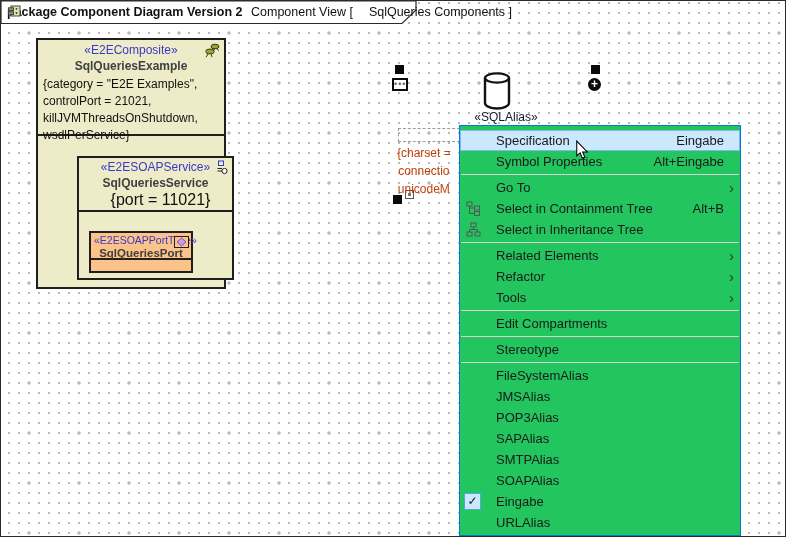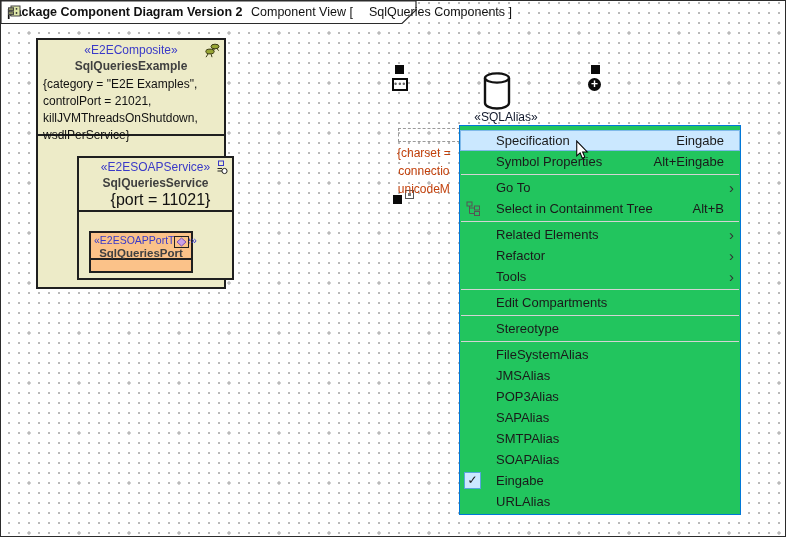--- a/index.html
+++ b/index.html
@@ -192,20 +192,35 @@
               <rect x="8.5" y="5" width="5" height="4"></rect>
               <rect x="8.5" y="10.5" width="5" height="4"></rect>
               <path d="M3.5 5v7.5h5M3.5 7h5"></path>
             </g>
           </svg>
         </span>
         <span class="mi-label">Select in Containment Tree</span>
         <span class="mi-shortcut">Alt+B</span>
         <span class="mi-arrow"></span>
       </div>
+      <div class="menu-item">
+        <span class="mi-icon">
+          <svg width="15" height="15" viewBox="0 0 15 15">
+            <g fill="none" stroke="#555">
+              <rect x="5" y="1" width="5" height="4"></rect>
+              <rect x="1" y="10" width="5" height="4"></rect>
+              <rect x="9" y="10" width="5" height="4"></rect>
+              <path d="M7.5 5v2.5M3.5 10V7.5h8V10"></path>
+            </g>
+          </svg>
+        </span>
+        <span class="mi-label">Select in Inheritance Tree</span>
+        <span class="mi-shortcut"></span>
+        <span class="mi-arrow"></span>
+      </div>
       <div class="menu-sep"></div>
       <div class="menu-item">
         <span class="mi-icon"></span>
         <span class="mi-label">Related Elements</span>
         <span class="mi-shortcut"></span>
         <span class="mi-arrow">›</span>
       </div>
       <div class="menu-item">
         <span class="mi-icon"></span>
         <span class="mi-label">Refactor</span>

